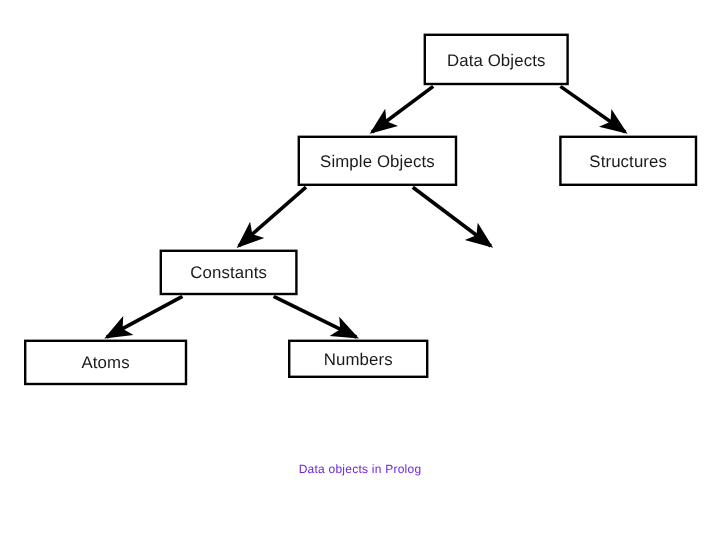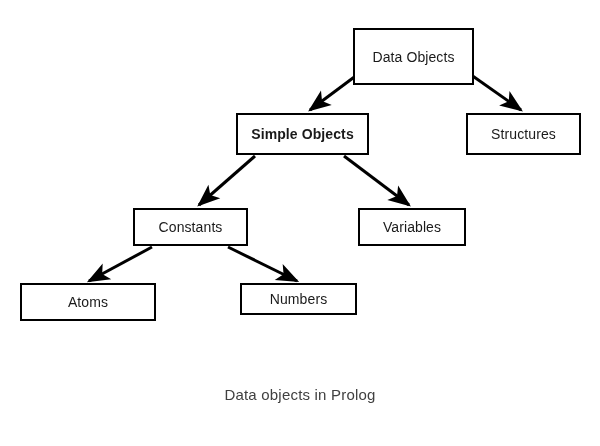--- a/index.html
+++ b/index.html
@@ -38,37 +38,37 @@
   }
   .node-label {
     font-family: "Liberation Sans", sans-serif;
     font-size: 14px;
     line-height: 1;
     color: #1a1a1a;
     white-space: nowrap;
     letter-spacing: 0.1px;
   }
   
-  #node-data-objects   { left: 353px; top: 28px;  width: 121px; height: 57px; }
-  #node-simple-objects { left: 236px; top: 113px; width: 133px; height: 42px; font-weight: bold; }
+  #node-data-objects   { left: 353px; top: 28px;  width: 121px; height: 43px; }
+  #node-simple-objects { left: 248px; top: 113px; width: 133px; height: 42px; }
   #node-structures     { left: 466px; top: 113px; width: 115px; height: 42px; }
   #node-constants      { left: 133px; top: 208px; width: 115px; height: 38px; }
   #node-variables      { left: 358px; top: 208px; width: 108px; height: 38px; }
   #node-atoms          { left: 20px;  top: 283px; width: 136px; height: 38px; }
   #node-numbers        { left: 240px; top: 283px; width: 117px; height: 32px; }
 
   #caption {
     position: absolute;
     left: 0;
     top: 386px;
     width: 600px;
     text-align: center;
     font-family: "Liberation Sans", sans-serif;
-    font-size: 15px;
-    color: #404040;
+    font-size: 10px;
+    color: #6d28d9;
     letter-spacing: 0.2px;
   }
 </style>
 </head>
 <body>
 
 <div id="canvas">
 
   <svg id="edges" viewBox="0 0 600 446" width="600" height="446" xmlns="http://www.w3.org/2000/svg">
     <defs>
@@ -99,23 +99,20 @@
   </div>
 
   <div class="node" id="node-structures">
     <span class="node-label">Structures</span>
   </div>
 
   <div class="node" id="node-constants">
     <span class="node-label">Constants</span>
   </div>
 
-  <div class="node" id="node-variables">
-    <span class="node-label">Variables</span>
-  </div>
 
   <div class="node" id="node-atoms">
     <span class="node-label">Atoms</span>
   </div>
 
   <div class="node" id="node-numbers">
     <span class="node-label">Numbers</span>
   </div>
 
   <div id="caption">Data objects in Prolog</div>

